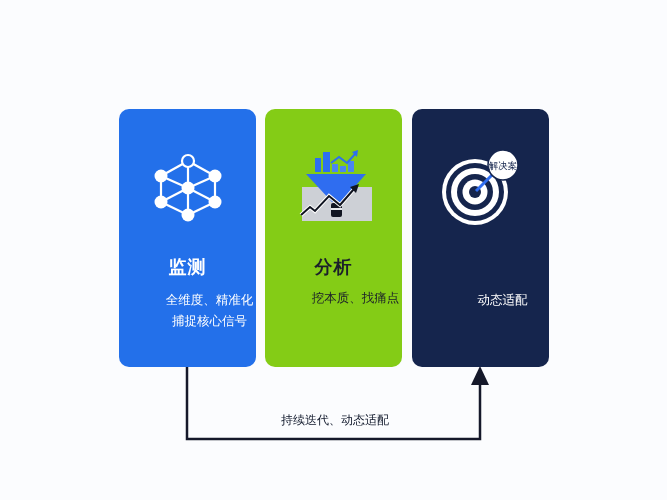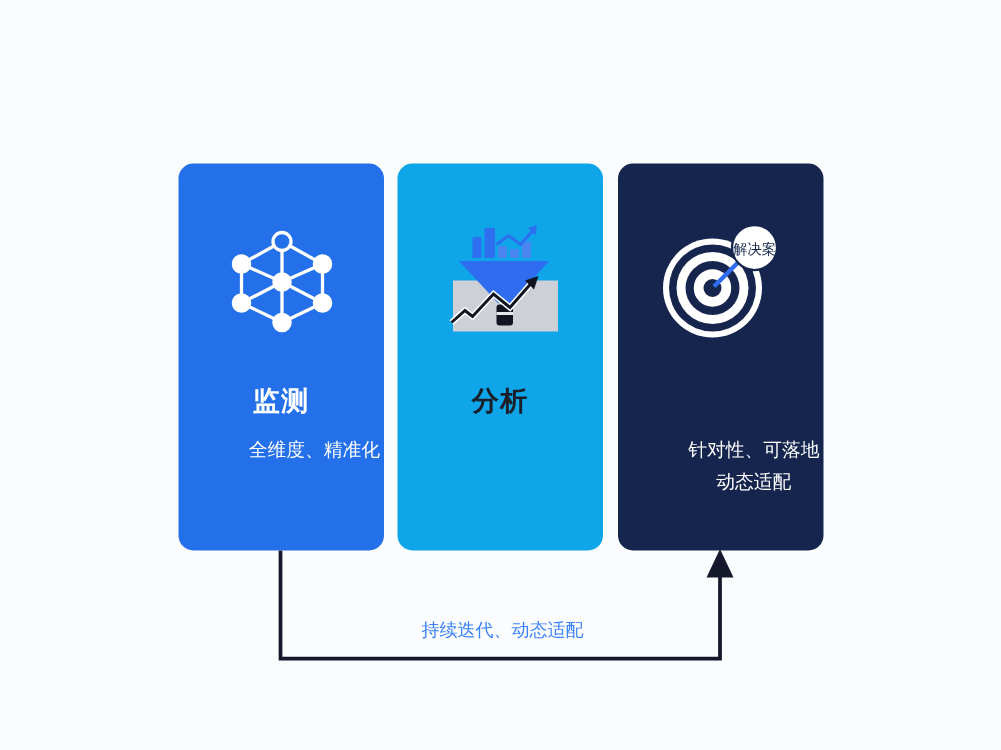--- a/index.html
+++ b/index.html
@@ -13,39 +13,39 @@
     .card {
       position: absolute;
       top: 109px;
       width: 137px;
       height: 258px;
       border-radius: 10px;
       box-sizing: border-box;
       text-align: center;
     }
     .card-monitor { left: 119px; background: #2370ea; color: #ffffff; text-decoration: underline; }
-    .card-analyze { left: 265px; background: #0ea5e9; color: #1b1f2a; font-family: Liberation Mono, monospace; }
+    .card-analyze { left: 265px; background: #84cc16; color: #1b1f2a; font-family: Liberation Mono, monospace; }
     .card-optimize { left: 412px; background: #15254d; color: #ffffff; }
     .icon-wrap {
       position: absolute; left: 0; right: 0; top: 38px; height: 80px;
       display: flex; justify-content: center; align-items: center;
     }
     .card-title {
       position: absolute; left: 0; right: 0; top: 146px;
       font-size: 18px; font-weight: bold; letter-spacing: 1px;
     }
     .card-desc {
       position: absolute; left: 0; right: 0; top: 180px;
       font-size: 12.5px; line-height: 21px; padding-left: 44px;
     }
     .card-desc div { white-space: nowrap; }
     .loop-label {
       position: absolute; left: 270px; top: 412px;
       width: 130px; text-align: center;
-      font-size: 12px; color: #3b82f6;
+      font-size: 12px; color: #0f172a;
     }
     svg.loop { position: absolute; left: 0; top: 0; }
   </style>
 </head>
 <body>
 
 <div class="stage">
 
   <svg class="loop" width="667" height="500">
     <polyline points="187,367 187,439 480,439 480,380" fill="none" stroke="#15182a" stroke-width="2.5"></polyline>
@@ -76,20 +76,21 @@
           <circle cx="37" cy="36" r="6.5"></circle>
           <circle cx="10" cy="50" r="6.5"></circle>
           <circle cx="64" cy="50" r="6.5"></circle>
           <circle cx="37" cy="63" r="6.5"></circle>
         </g>
       </svg>
     </div>
     <div class="card-title">监测</div>
     <div class="card-desc">
       <div>全维度、精准化</div>
+      <div>捕捉核心信号</div>
     </div>
   </div>
 
   <div class="card card-analyze">
     <div class="icon-wrap">
       <svg width="84" height="80" viewBox="0 0 84 80">
         <rect x="10" y="40" width="70" height="34" fill="#cdd0d6"></rect>
         <rect x="23" y="11" width="6" height="14" fill="#2e6ff0"></rect>
         <rect x="31" y="5" width="7" height="20" fill="#2e6ff0"></rect>
         <rect x="40" y="17" width="6" height="8" fill="#4b85f2"></rect>
@@ -99,36 +100,38 @@
         <polygon points="66,3 60,5 65,10" fill="#2e6ff0"></polygon>
         <polygon points="14,27 74,27 49,55 40,55" fill="#2f6df0"></polygon>
         <rect x="39" y="56" width="11" height="14" rx="2" fill="#111522"></rect>
         <rect x="39" y="61" width="11" height="2" fill="#e6e8ec"></rect>
         <polyline points="9,68 18,60 23,64 37,49 48,58 62,42" fill="none" stroke="#ffffff" stroke-width="4"></polyline>
         <polyline points="9,68 18,60 23,64 37,49 48,58 62,42" fill="none" stroke="#111522" stroke-width="2"></polyline>
         <polygon points="67,37 58,40 64,46" fill="#111522"></polygon>
       </svg>
     </div>
     <div class="card-title">分析</div>
+    <div class="card-desc">
+      <div>挖本质、找痛点</div>
+    </div>
   </div>
 
   <div class="card card-optimize">
     <div class="icon-wrap">
       <svg width="84" height="80" viewBox="0 0 84 80">
         <circle cx="36" cy="45" r="33" fill="#ffffff"></circle>
         <circle cx="36" cy="45" r="29" fill="#15254d"></circle>
         <circle cx="36" cy="45" r="24" fill="#ffffff"></circle>
         <circle cx="36" cy="45" r="18" fill="#15254d"></circle>
         <circle cx="36" cy="45" r="12.5" fill="#ffffff"></circle>
         <circle cx="36" cy="45" r="6" fill="#15254d"></circle>
         <line x1="37" y1="44" x2="54" y2="27" stroke="#2f6df0" stroke-width="3"></line>
         <circle cx="64" cy="18" r="15" fill="#ffffff" stroke="#15254d" stroke-width="1.5"></circle>
         <text x="64" y="22" text-anchor="middle" font-size="9.5" fill="#15254d" font-family="DejaVu Sans, sans-serif">解决案</text>
       </svg>
     </div>
     <div class="card-desc">
-      <div>针对性、可落地</div>
       <div>动态适配</div>
     </div>
   </div>
 
   <div class="loop-label">持续迭代、动态适配</div>
 </div>
 
 </body></html>

